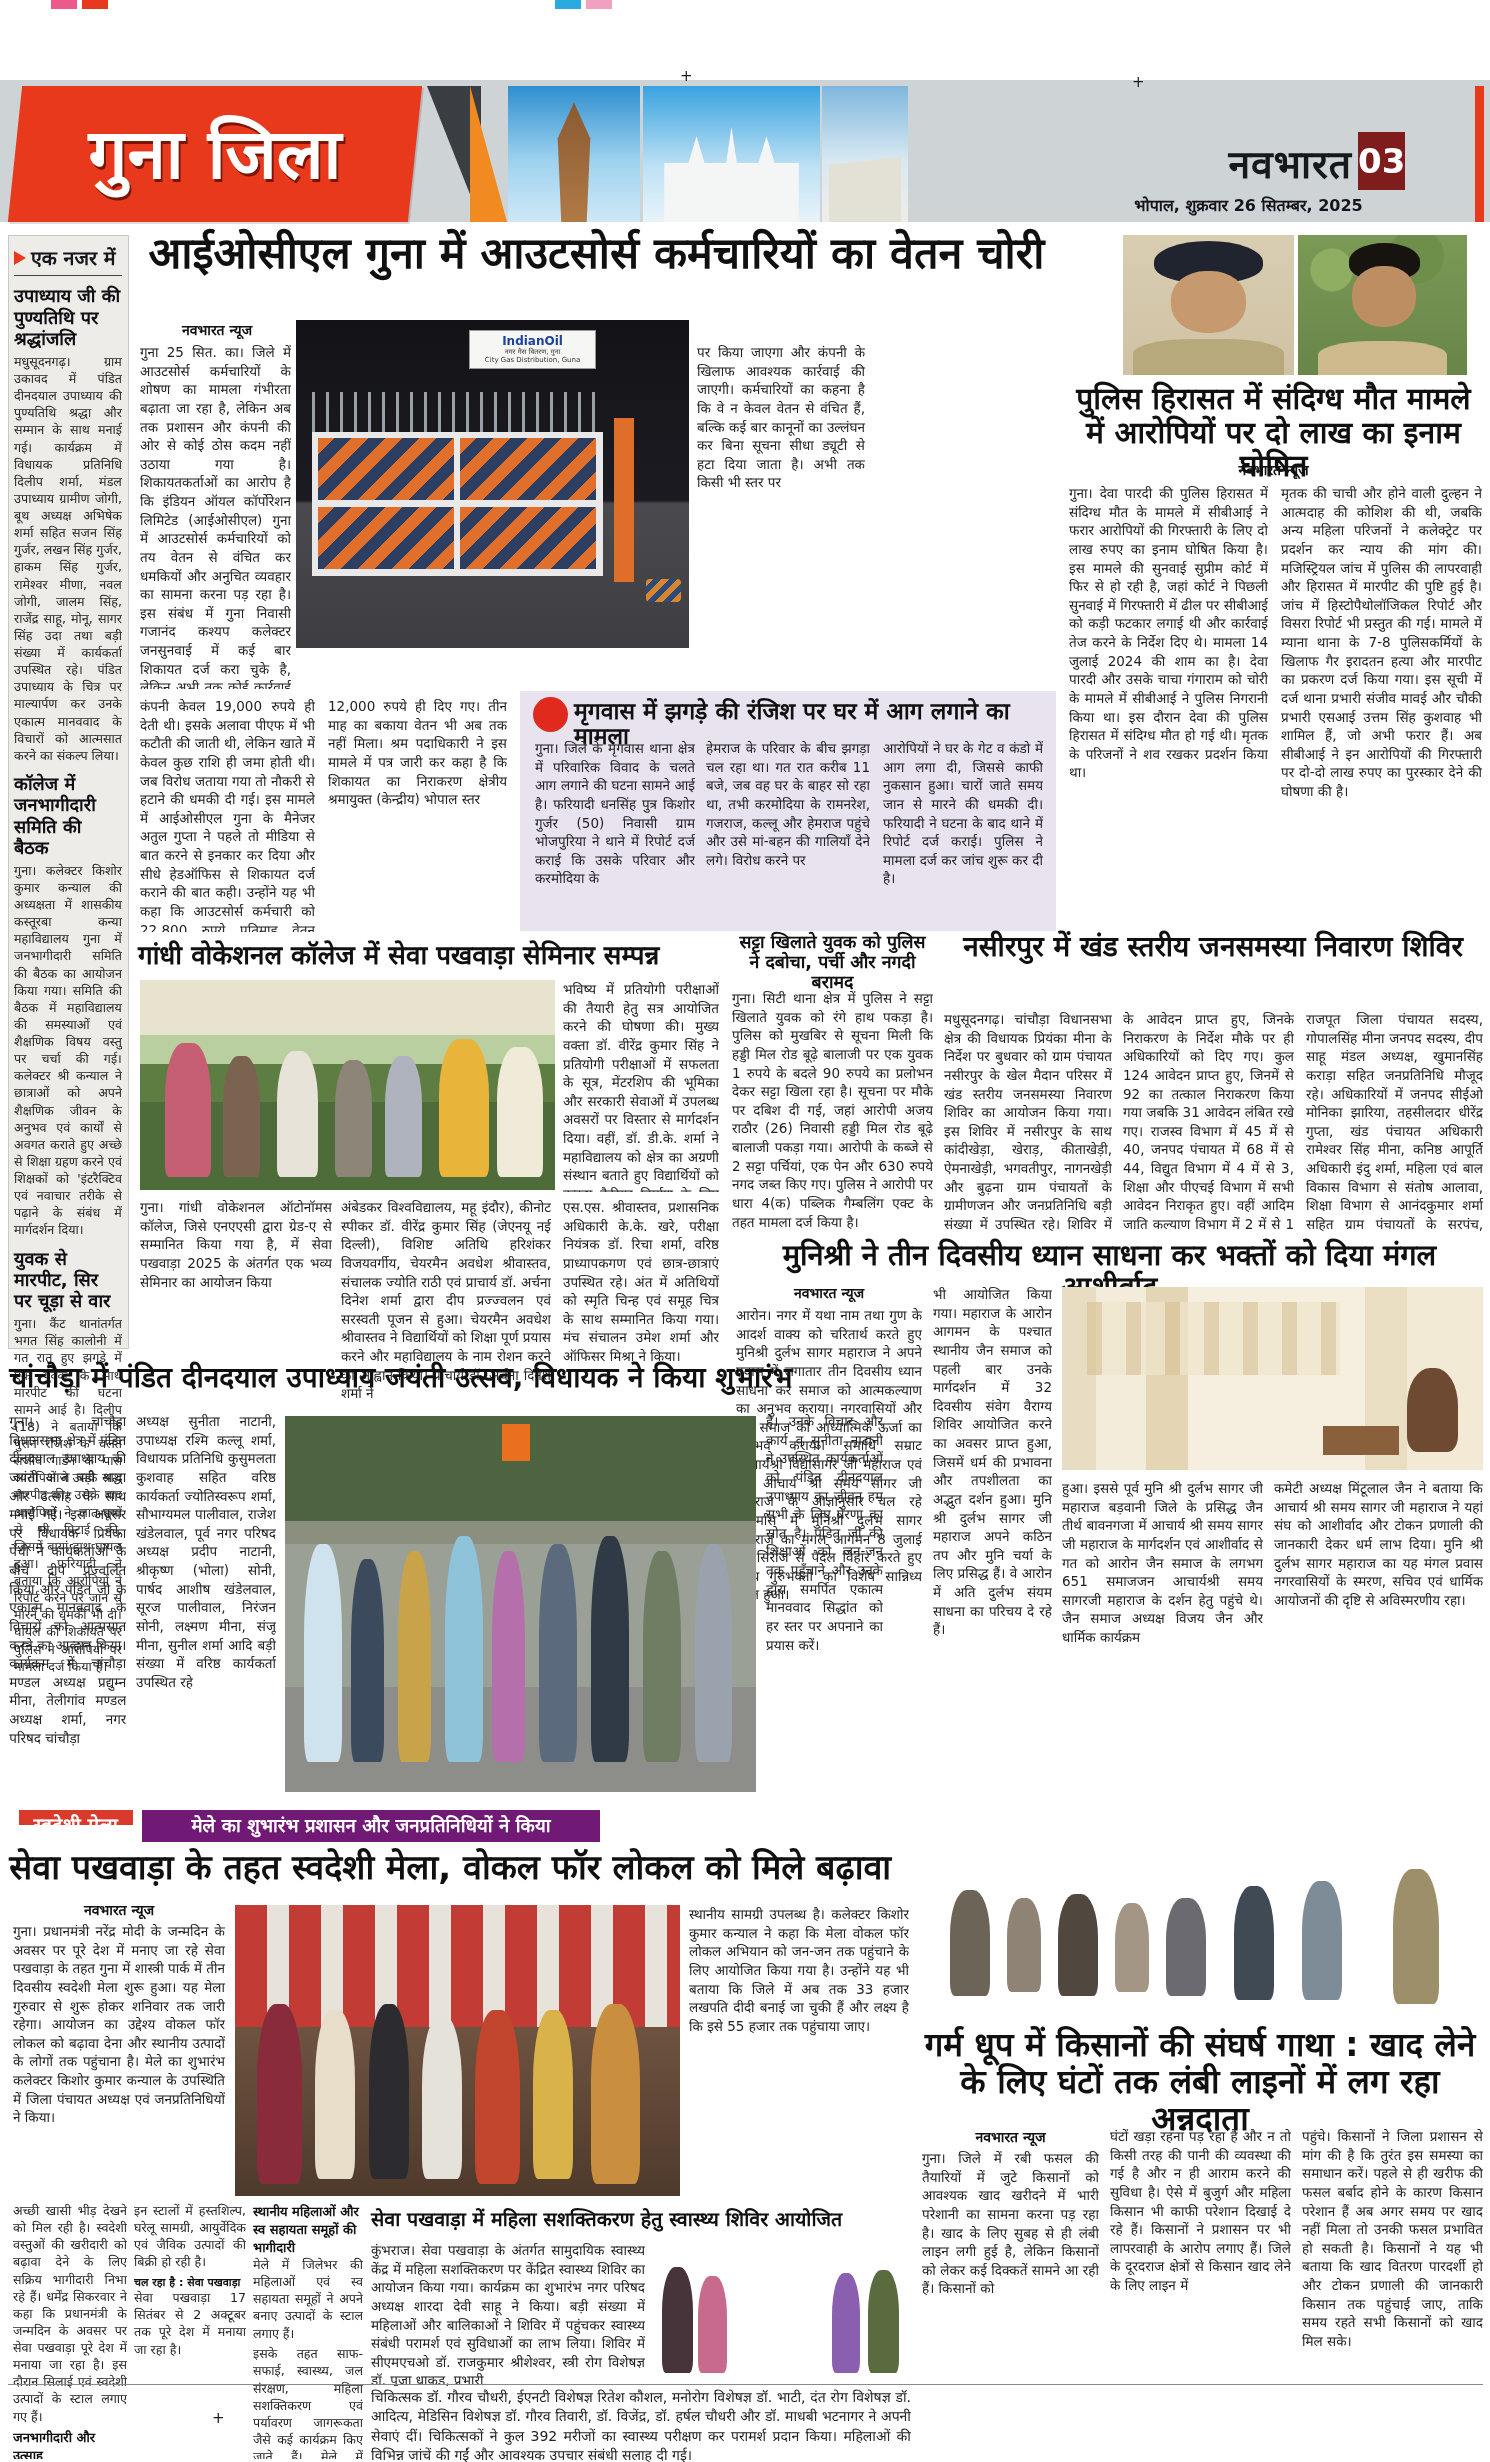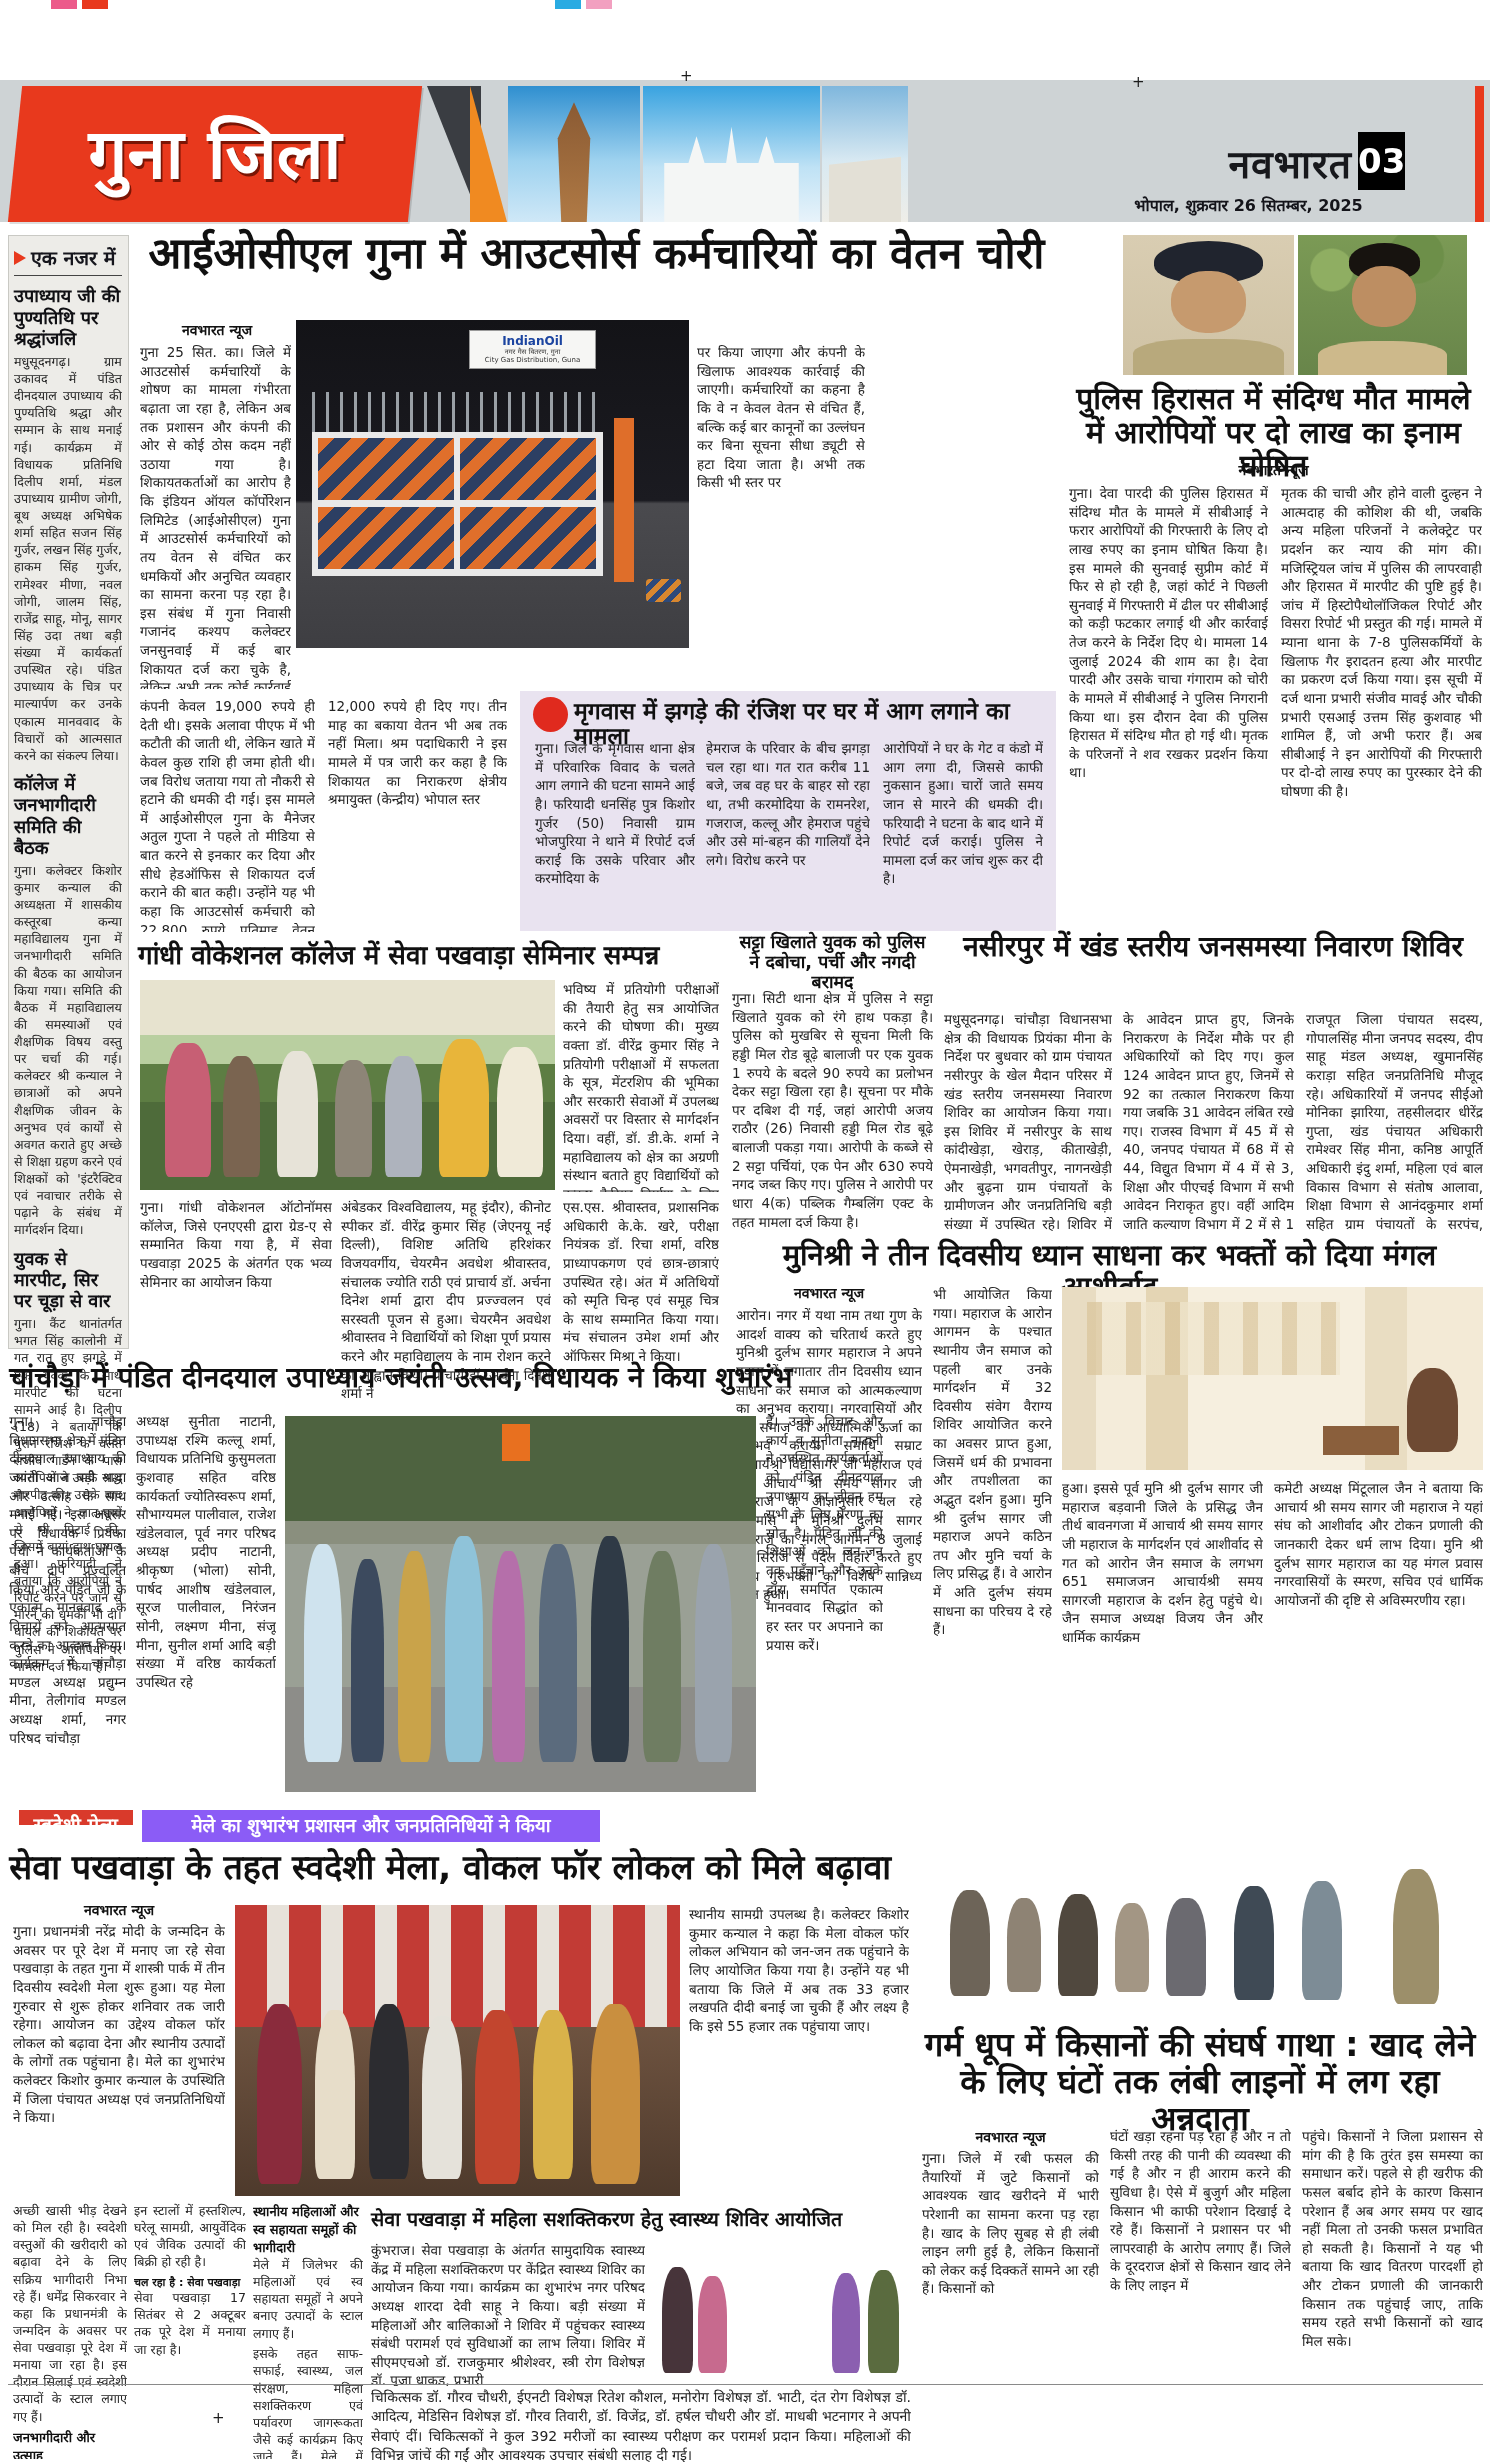--- a/index.html
+++ b/index.html
@@ -12,34 +12,34 @@
   .byline{font-weight:bold;text-align:center;font-size:14px;color:#111;}
   .hrule{border-top:0.9px solid #8a8a8a;}
   
   .hdr-band{background:#ced3d5;}
   .mast-red{background:#e8391d;transform:skewX(-6deg);box-shadow:1.9px 1.9px 0 #00000022;}
   .mast-red span{display:block;transform:skewX(6deg);color:#fff;font-weight:bold;
        font-size:69px;line-height:136px;text-align:center;text-shadow:1.9px 2.8px 0 #7a1505;}
   .tri-black{width:0;height:0;border-top:136px solid #3a3d42;border-left:54px solid transparent;}
   .tri-orange{width:0;height:0;border-bottom:136px solid #f08a21;border-right:37px solid transparent;}
   .brand{font-weight:bold;font-size:39px;color:#17181c;letter-spacing:0.9px;}
-  .pgno{background:#000000;color:#fff;font-weight:bold;font-size:34px;text-align:center;line-height:58px;}
+  .pgno{background:#7f1d1d;color:#fff;font-weight:bold;font-size:34px;text-align:center;line-height:58px;}
   .dateline{font-weight:bold;font-size:16px;color:#14141a;text-align:center;}
   .redbar{background:#e8391d;}
   
   .sidebar{background:#edecE8;border:0.9px solid #c9c9c4;}
   .sb-head{font-weight:bold;font-size:19.6px;color:#15151c;}
   .sb-tri{width:0;height:0;border-left:12px solid #e8391d;border-top:7.5px solid transparent;border-bottom:7.5px solid transparent;display:inline-block;}
   .sb-title{font-weight:bold;font-size:18px;line-height:1.18;color:#101014;margin:9.3px 0 3.7px 0;}
   
   .qbox{background:#e9e3f0;}
   .qdot{background:#e02a1e;border-radius:50%;}
   
   .kick-red{background:#d93a2b;color:#fff;font-weight:bold;font-size:19.6px;text-align:center;line-height:32px;}
-  .kick-black{background:#8b5cf6;color:#fff;font-weight:bold;font-size:18.6px;text-align:center;line-height:32px;}
+  .kick-black{background:#701a75;color:#fff;font-weight:bold;font-size:18.6px;text-align:center;line-height:32px;}
   .minihead{font-weight:bold;color:#101010;}
   
   .ph{overflow:hidden;position:absolute;}
   .ph-temple1{background:linear-gradient(180deg,#2f8fd0 0%,#9ed2ef 55%,#cfe8f7 100%);}
   .ph-temple1 i{position:absolute;left:28%;top:12%;width:44%;height:88%;background:linear-gradient(180deg,#8a5a33,#b07a45);clip-path:polygon(50% 0,78% 30%,72% 100%,28% 100%,22% 30%);}
   .ph-temple2{background:linear-gradient(180deg,#39a3e0 0%,#bfe2f5 60%,#e8f3fa 100%);}
   .ph-temple2 i{position:absolute;left:12%;top:30%;width:76%;height:70%;background:#f4f6f5;clip-path:polygon(0 100%,0 38%,18% 38%,24% 10%,30% 38%,46% 38%,50% 0,54% 38%,70% 38%,76% 10%,82% 38%,100% 38%,100% 100%);}
   .ph-temple3{background:linear-gradient(180deg,#7fb7dd 0%,#d8e9f2 55%,#efeee8 100%);}
   .ph-temple3 i{position:absolute;left:8%;top:40%;width:84%;height:60%;background:#e3e0d6;clip-path:polygon(0 100%,0 30%,100% 20%,100% 100%);}
   .ph-gate{background:linear-gradient(180deg,#131317 0%,#1b1b21 55%,#4a4a4e 56%,#3e3e42 100%);}

